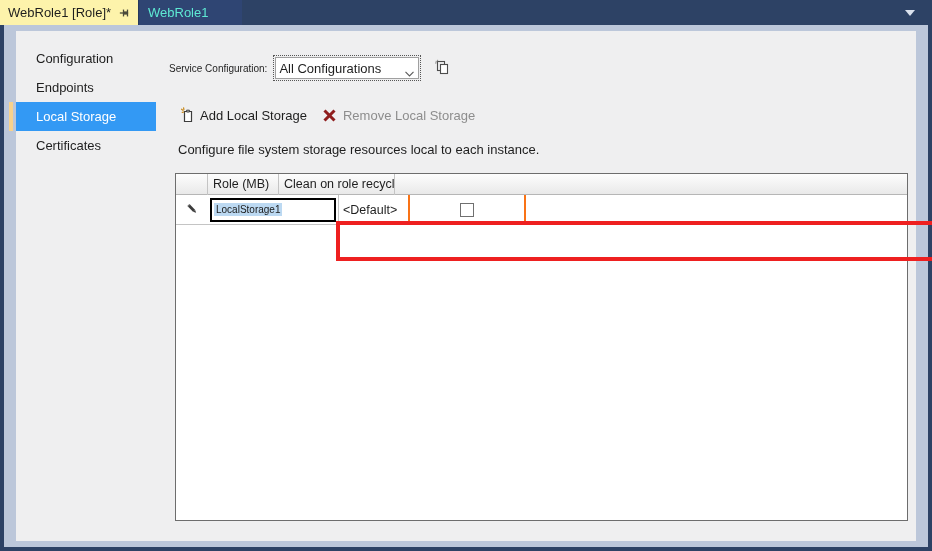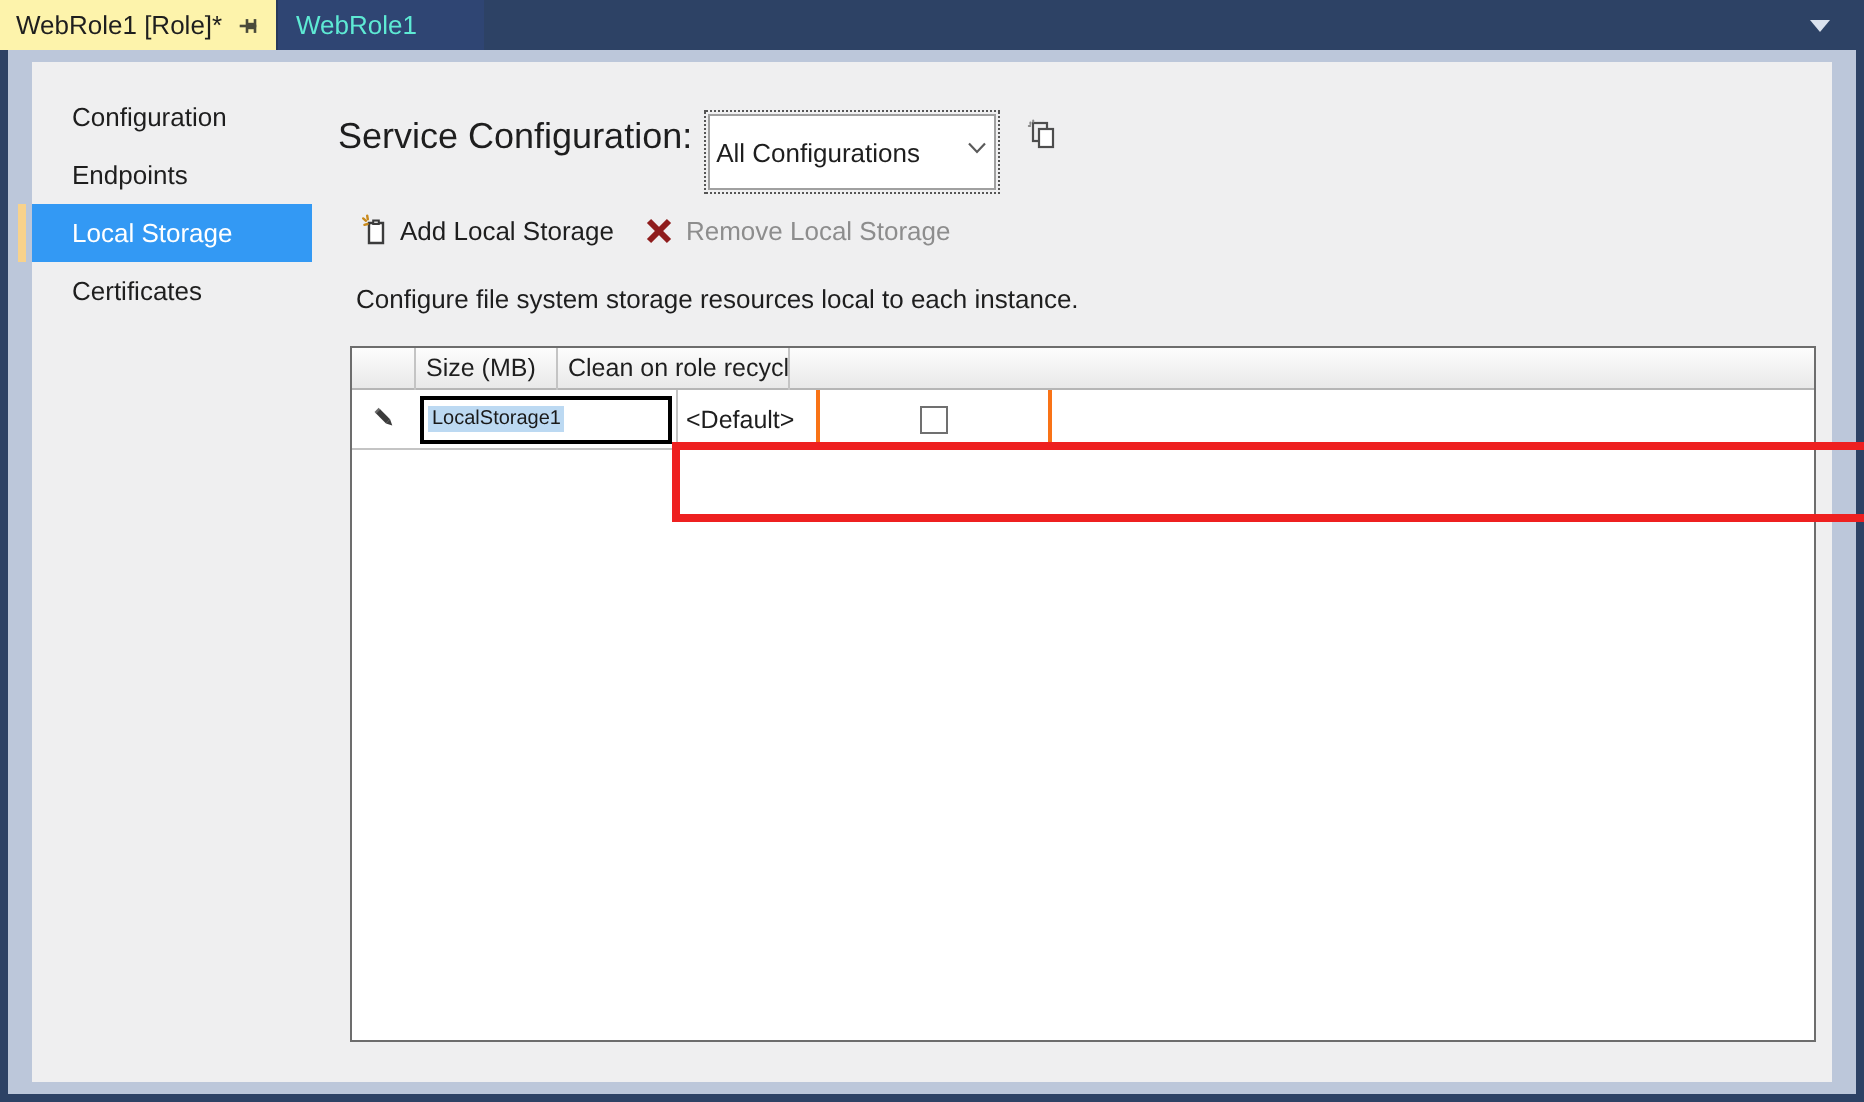--- a/index.html
+++ b/index.html
@@ -159,27 +159,27 @@
   }
 
   #svc-row {
     position: absolute;
     left: 13px; top: 25px;
     height: 24px;
     display: flex;
     align-items: center;
   }
   #svc-label {
-    font-size: 18px;
+    font-size: 10px;
     color: #1e1e1e;
     margin-right: 8px;
   }
   #svc-select {
     width: 144px;
-    height: 38px;
+    height: 22px;
     box-sizing: border-box;
     border: 1px solid #a0a0a0;
     outline: 1px dotted #555555;
     outline-offset: 1px;
     background: #ffffff;
     font-family: "Liberation Sans", sans-serif;
     font-size: 13px;
     color: #1e1e1e;
     padding-left: 3px;
     -webkit-appearance: none;
@@ -471,21 +471,21 @@
             <span class="tb-text">Remove Local Storage</span>
           </div>
         </div>
 
         <div id="description">Configure file system storage resources local to each instance.</div>
 
         <div id="grid-panel">
 
           <div id="grid-header">
             <div class="hdr-cell hdr-gutter"></div>
-            <div class="hdr-cell hdr-size">Size (MB)</div>
+            <div class="hdr-cell hdr-size">Role (MB)</div>
             <div class="hdr-cell hdr-clean">Clean on role recycle</div>
             <div class="hdr-cell hdr-fill"></div>
           </div>
 
           <div id="grid-row">
             <div class="cell cell-gutter">
               <span class="pencil-icon">
                 <svg width="15" height="15" viewBox="0 0 15 15">
                   <g transform="rotate(-45 7.5 7.5)">
                     <rect x="6.3" y="2.2" width="2.9" height="7.2" fill="#3b3b3b"></rect>

